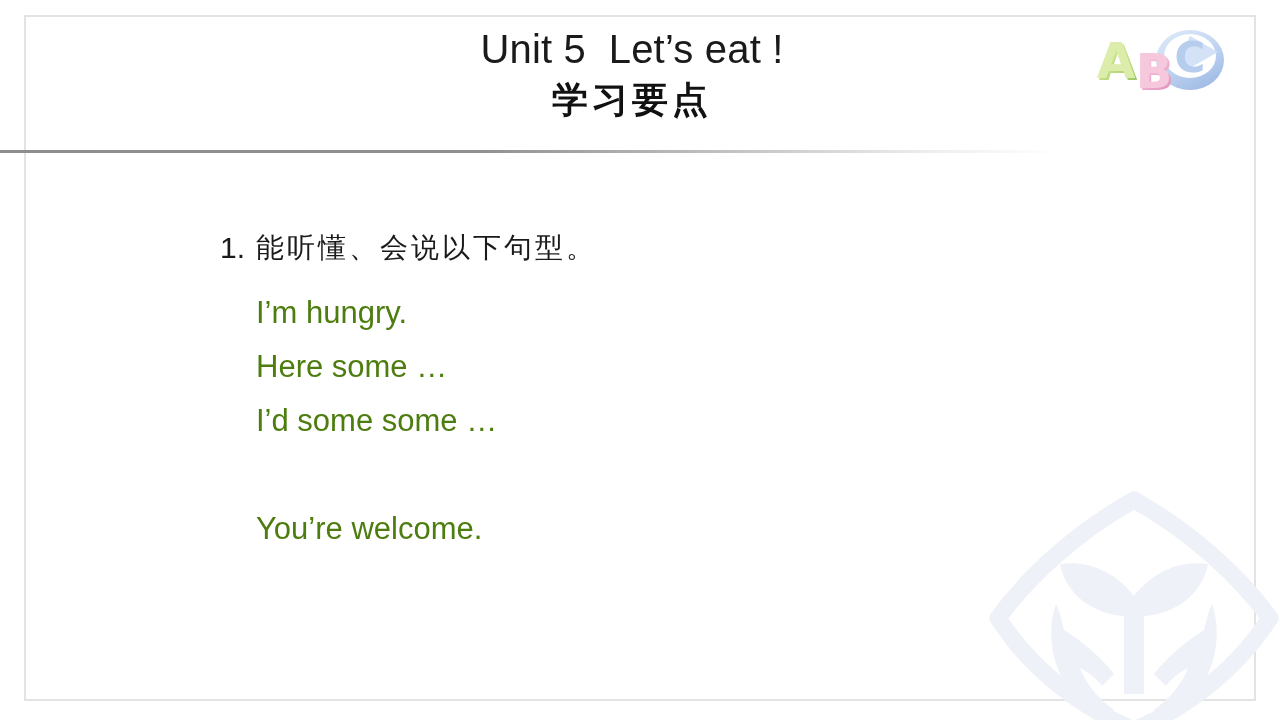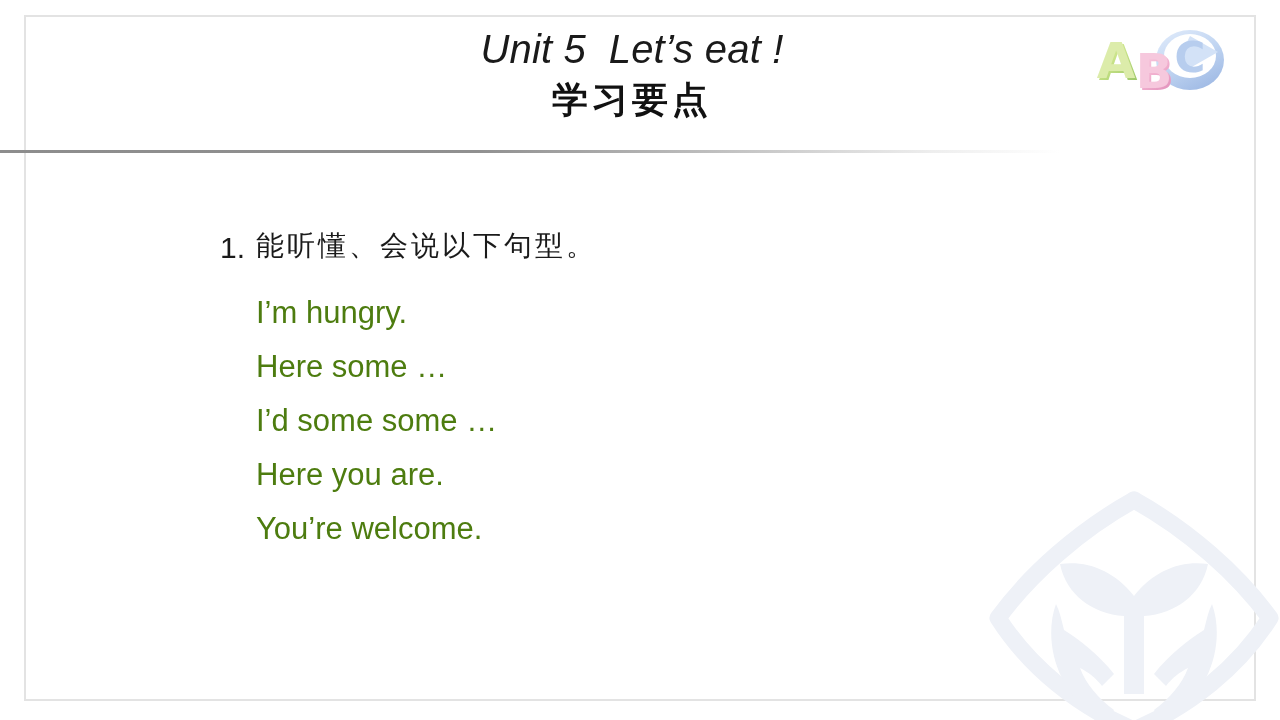--- a/index.html
+++ b/index.html
@@ -71,21 +71,20 @@
   }
 
   #title-main {
     font-family: "Liberation Sans", sans-serif;
     font-size: 40px;
     font-weight: 400;
     line-height: 46px;
     color: #1a1a1a;
     white-space: pre;
     letter-spacing: 0.2px;
-    font-style: italic;
   }
 
   #title-sub {
     font-family: "DejaVu Serif", "Liberation Serif", serif;
     font-size: 36px;
     font-weight: 700;
     line-height: 46px;
     color: #111111;
     letter-spacing: 4px;
     margin-top: 4px;
@@ -141,21 +140,21 @@
     font-family: "Liberation Sans", sans-serif;
     font-size: 30px;
     line-height: 40px;
     color: #1a1a1a;
   }
 
   .point-cn {
     position: absolute;
     left: 256px;
     top: 0;
-    font-family: Liberation Mono, monospace;
+    font-family: Liberation Sans, sans-serif;
     font-size: 28px;
     line-height: 40px;
     letter-spacing: 3px;
     color: #1a1a1a;
     white-space: pre;
   }
 
   .sentence {
     position: absolute;
     left: 256px;
@@ -253,19 +252,18 @@
 
     <div class="point-row">
       <span class="point-number">1.</span>
       <span class="point-cn">能听懂、会说以下句型。</span>
     </div>
 
     <div id="sentence-list">
       <span class="sentence s0">I’m hungry.</span>
       <span class="sentence s1">Here some …</span>
       <span class="sentence s2">I’d some some …</span>
-      <span class="sentence s3">Here you are.</span>
       <span class="sentence s4">You’re welcome.</span>
     </div>
 
   </div>
 
 </div>
 
 </body></html>

